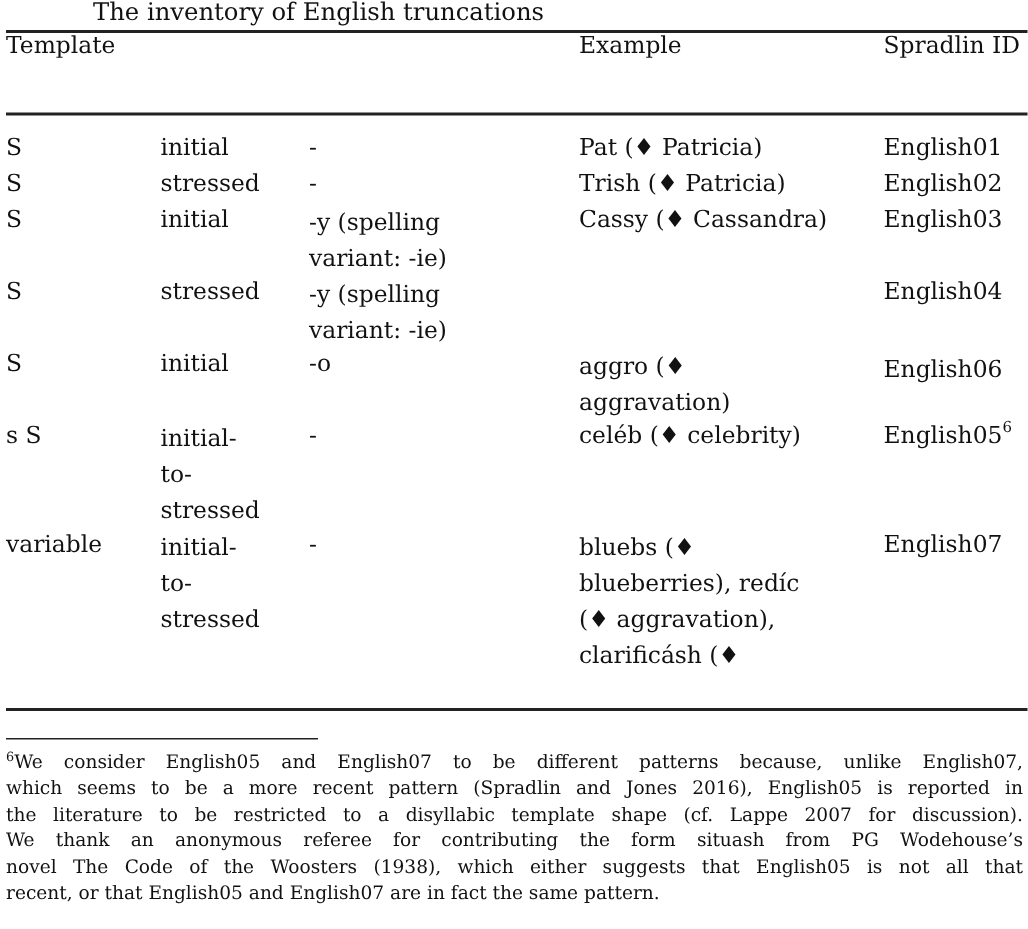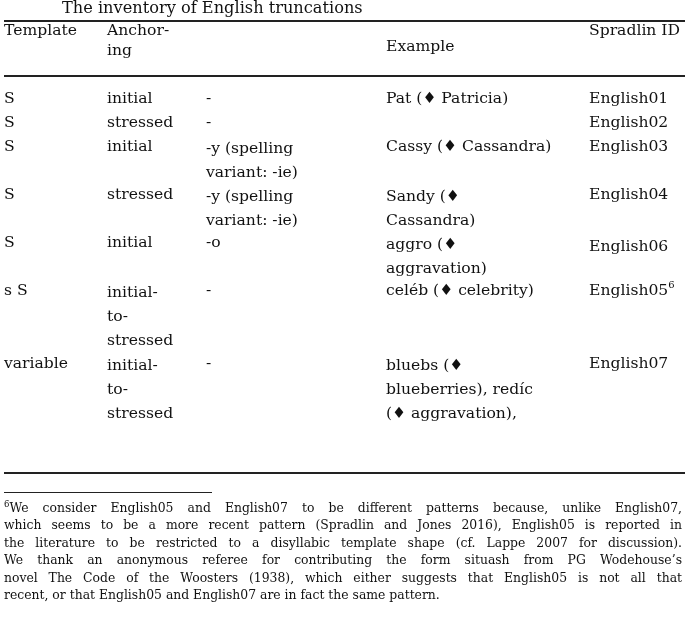--- a/index.html
+++ b/index.html
@@ -41,25 +41,21 @@
 
 <div class="page">
 
   <div class="caption">The inventory of English truncations</div>
 
   <div class="rule top"></div>
 
   <div class="cell c1" style="top:20px">
     <span class="line">Template</span>
   </div>
-  <div class="cell c2" style="top:20px">
-    <span class="line">Anchor-</span>
-    <span class="line">ing</span>
-  </div>
-  <div class="cell c4" style="top:36px">
+  <div class="cell c4" style="top:20px">
     <span class="line">Example</span>
   </div>
   <div class="cell c5" style="top:20px">
     <span class="line">Spradlin ID</span>
   </div>
 
   <div class="rule mid"></div>
 
   <div class="cell c1" style="top:88px">
     <span class="line">S</span>
@@ -79,20 +75,23 @@
 
   <div class="cell c1" style="top:112px">
     <span class="line">S</span>
   </div>
   <div class="cell c2" style="top:112px">
     <span class="line">stressed</span>
   </div>
   <div class="cell c3" style="top:112px">
     <span class="line">-</span>
   </div>
+  <div class="cell c4" style="top:112px">
+    <span class="line">Trish (♦ Patricia)</span>
+  </div>
   <div class="cell c5" style="top:112px">
     <span>English02</span>
   </div>
 
   <div class="cell c1" style="top:136px">
     <span class="line">S</span>
   </div>
   <div class="cell c2" style="top:136px">
     <span class="line">initial</span>
   </div>
@@ -109,24 +108,20 @@
 
   <div class="cell c1" style="top:184px">
     <span class="line">S</span>
   </div>
   <div class="cell c2" style="top:184px">
     <span class="line">stressed</span>
   </div>
   <div class="cell c3" style="top:184px;line-height:24px">
     <span class="line">-y (spelling</span>
     <span class="line">variant: -ie)</span>
-  </div>
-  <div class="cell c4" style="top:184px;line-height:24px">
-    <span class="line">Sandy (♦</span>
-    <span class="line">Cassandra)</span>
   </div>
   <div class="cell c5" style="top:184px">
     <span>English04</span>
   </div>
 
   <div class="cell c1" style="top:232px">
     <span class="line">S</span>
   </div>
   <div class="cell c2" style="top:232px">
     <span class="line">initial</span>
@@ -168,20 +163,21 @@
     <span class="line">to-</span>
     <span class="line">stressed</span>
   </div>
   <div class="cell c3" style="top:353px">
     <span class="line">-</span>
   </div>
   <div class="cell c4" style="top:353px;line-height:24px">
     <span class="line">bluebs (♦</span>
     <span class="line">blueberries), redíc</span>
     <span class="line">(♦ aggravation),</span>
+    <span class="line">clarificásh (♦</span>
   </div>
   <div class="cell c5" style="top:353px">
     <span>English07</span>
   </div>
 
   <div class="rule bot"></div>
 
   <div class="fnrule"></div>
 
   <div class="footnote">

